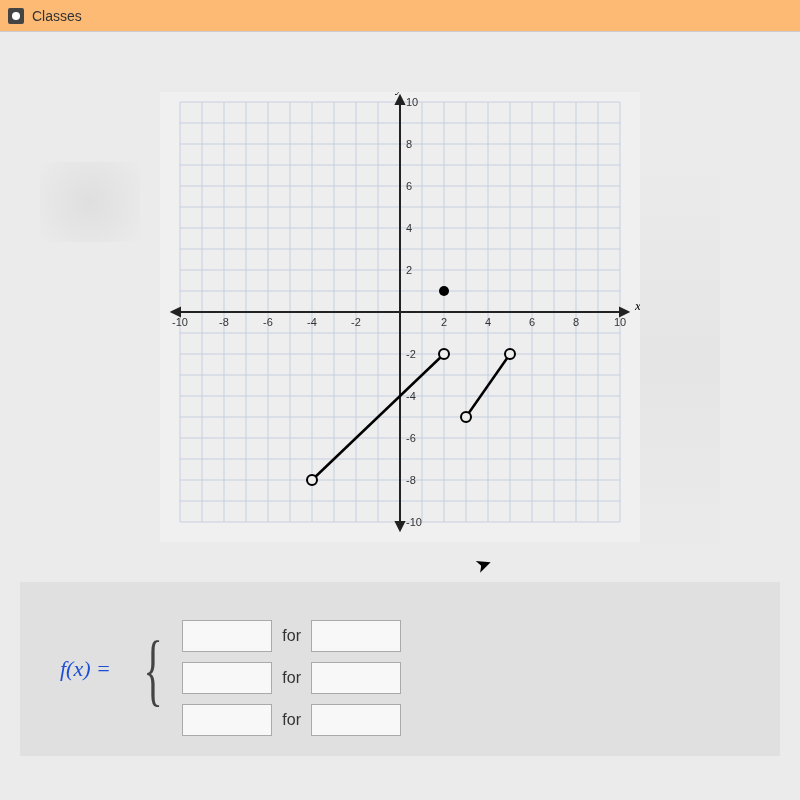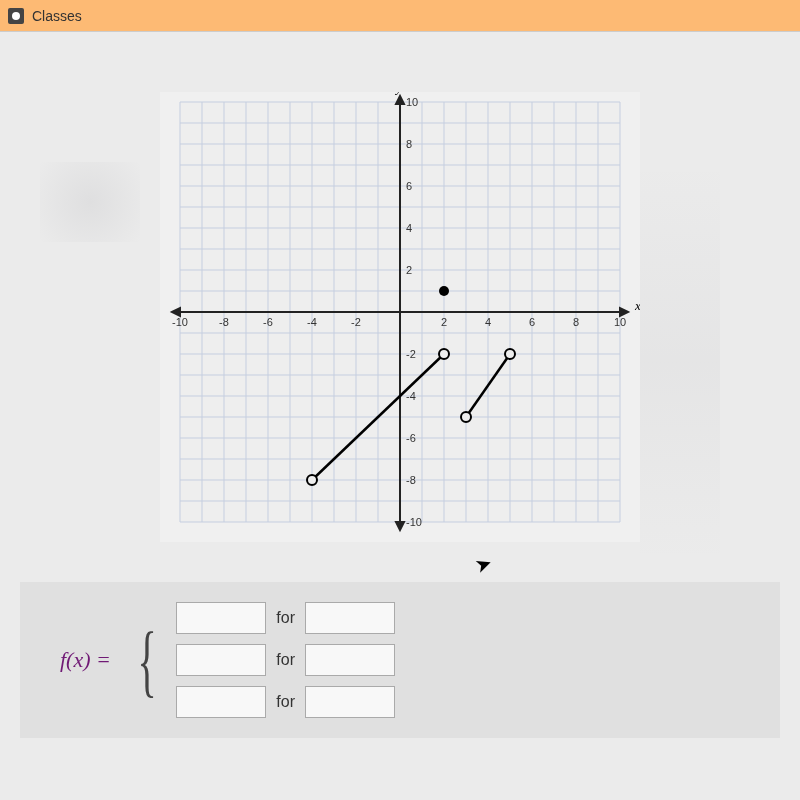--- a/index.html
+++ b/index.html
@@ -61,35 +61,36 @@
       margin-top: 40px;
       padding: 20px 40px;
       background: #e0e0e0;
       display: flex;
       align-items: center;
     }
     .equation-label {
       font-family: 'Times New Roman', serif;
       font-style: italic;
       font-size: 22px;
-      color: #701a75;
-      margin-right: 17px;
+      color: #1d4ed8;
+      margin-right: 23px;
     }
     .brace {
       font-size: 80px;
       font-family: 'Times New Roman', serif;
       color: #444;
       margin-right: 10px;
       line-height: 0.8;
       transform: scaleX(0.5);
     }
     .piecewise-rows {
       display: flex;
       flex-direction: column;
       gap: 10px;
+      margin-top: 18px;
     }
     .piecewise-row {
       display: flex;
       align-items: center;
       gap: 10px;
     }
     .input-box {
       width: 90px;
       height: 32px;
       border: 1px solid #aaa;

